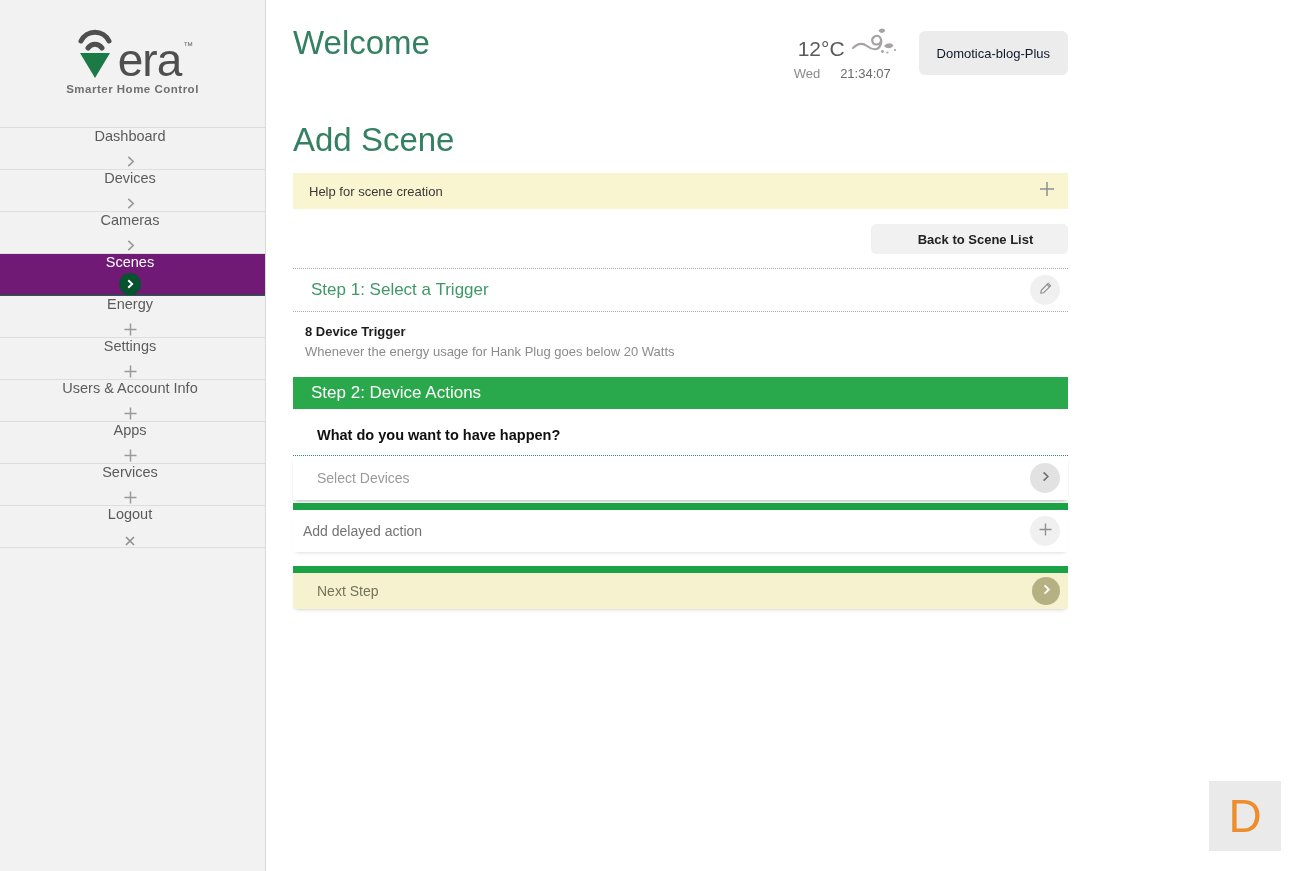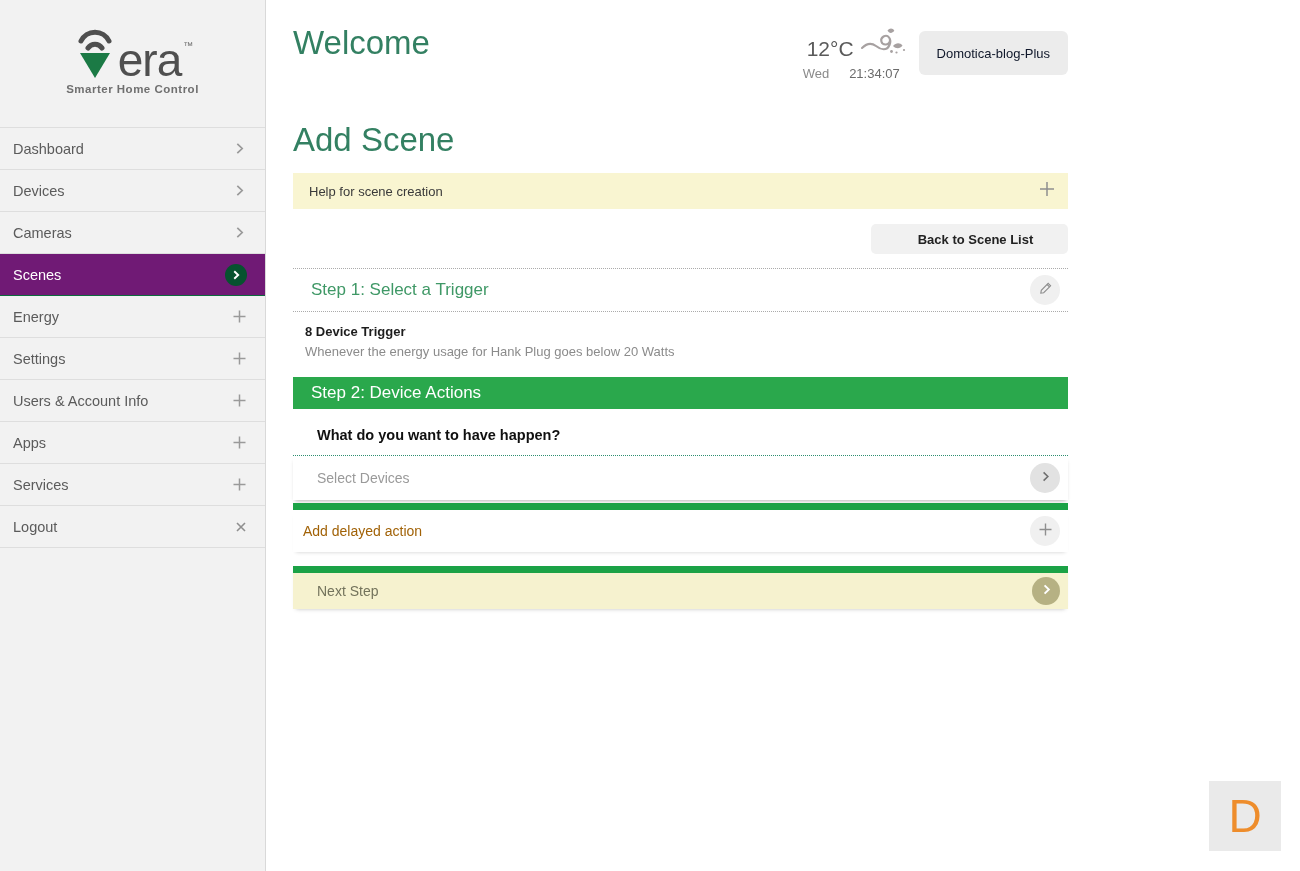--- a/index.html
+++ b/index.html
@@ -23,39 +23,39 @@
   .brand-text {
     font-size:46px; line-height:0.82; color:#4f4f4f; font-weight:400;
     letter-spacing:-1px;
   }
   .tm { font-size:10px; color:#6a6a6a; margin-left:2px; align-self:flex-start; margin-top:14px; }
   .tagline { font-size:11.5px; font-weight:bold; color:#6f6f6f; letter-spacing:0.5px; margin-top:3px; }
 
   .nav { border-top:1px solid #dedede; }
   .nav-item {
     height:42px; display:flex; align-items:center; justify-content:space-between;
-    padding:0 18px 0 13px; border-bottom:1px solid #dedede; cursor:pointer;
+    padding:0 18px 0 13px; border-bottom:1px solid #dedede; cursor:pointer;flex-direction:column;
   }
   .nav-label { font-size:14.5px; color:#5b5b5b; }
   .nav-icon { display:flex; align-items:center; }
   .nav-item.active { background:#701a75; border-bottom-color:#0d6b3e; }
   .nav-item.active .nav-label { color:#ffffff; }
   .nav-circle {
     width:22px; height:22px; border-radius:50%; background:#07522f;
     display:flex; align-items:center; justify-content:center;
   }
 
   
   .main { position:absolute; left:267px; top:0; right:0; bottom:0; background:#fff; }
   .content { margin-left:26px; width:775px; }
 
   .page-header { padding-top:25px; display:flex; justify-content:space-between; align-items:flex-start; }
   .h-welcome { font-size:33px; font-weight:300; color:#338062; line-height:1.1; }
   .header-right { display:flex; align-items:center; gap:10px; }
-  .weather-block { margin-right:3px; }
+  .weather-block { margin-right:12px; }
   .weather-row { display:flex; align-items:flex-end; justify-content:flex-start; gap:6px; padding-left:4px; }
   .temp { font-size:21px; color:#5a5a5a; }
   .datetime-row { display:flex; gap:20px; margin-top:5px; }
   .day { font-size:13px; color:#8a8a8a; }
   .time { font-size:13px; color:#6b6b6b; }
   .controller-btn {
     height:44px; background:#ececec; border:none; border-radius:6px;
     padding:0 18px; font-size:13px; color:#0f172a; cursor:pointer;
     font-family:"Liberation Sans", sans-serif;
   }
@@ -105,21 +105,21 @@
     padding:0 8px 0 24px; box-shadow:0 3px 4px -2px rgba(0,0,0,0.3); cursor:pointer;
   }
   .muted-label { font-size:14px; color:#9a9a9a; }
 
   .green-bar { height:7px; background:#1ba246; margin-top:3px; }
 
   .delayed-row {
     height:42px; display:flex; align-items:center; justify-content:space-between;
     padding:0 8px 0 10px; box-shadow:0 3px 4px -3px rgba(0,0,0,0.2); cursor:pointer;
   }
-  .delayed-label { font-size:14px; color:#a16207; }
+  .delayed-label { font-size:14px; color:#737373; }
 
   .nextstep-block { margin-top:14px; box-shadow:0 3px 4px -3px rgba(0,0,0,0.25); }
   .nextstep-row {
     height:36px; background:#f6f2cf; display:flex; align-items:center;
     justify-content:space-between; padding:0 8px 0 24px; cursor:pointer;
   }
   .nextstep-label { font-size:14px; color:#73735c; }
   .olive-circle {
     width:28px; height:28px; border-radius:50%; background:#b6b183;
     display:flex; align-items:center; justify-content:center; border:none; cursor:pointer;

